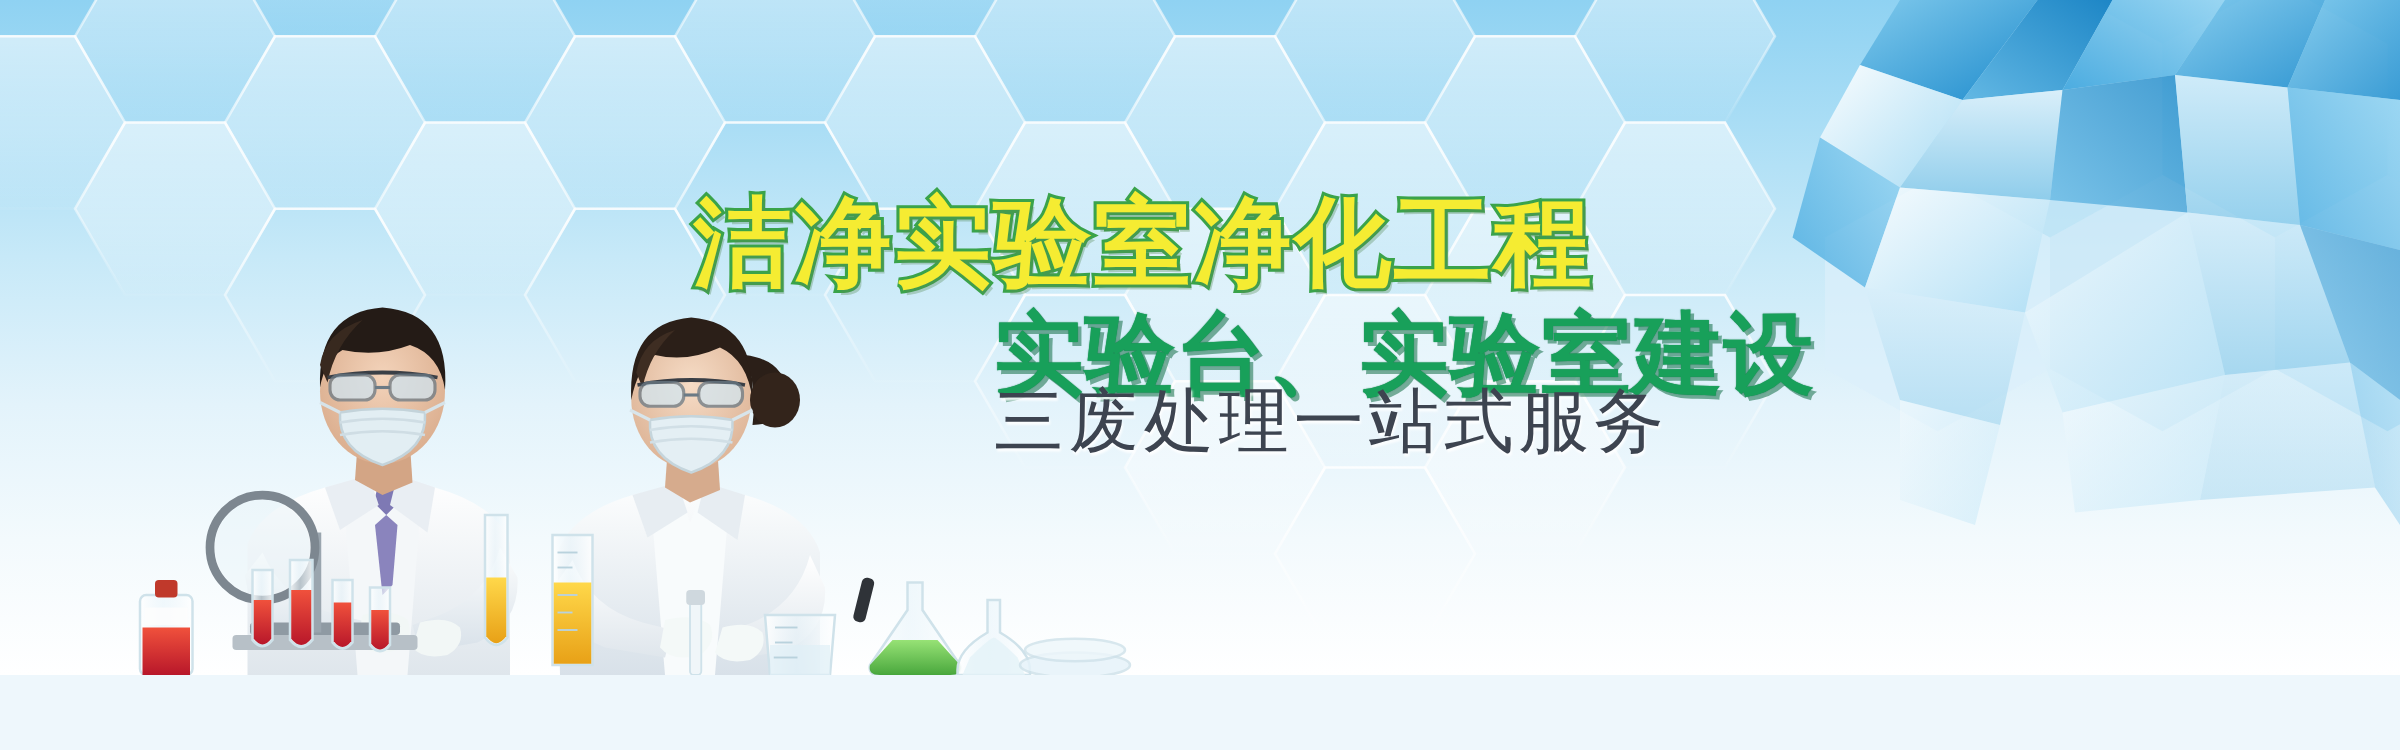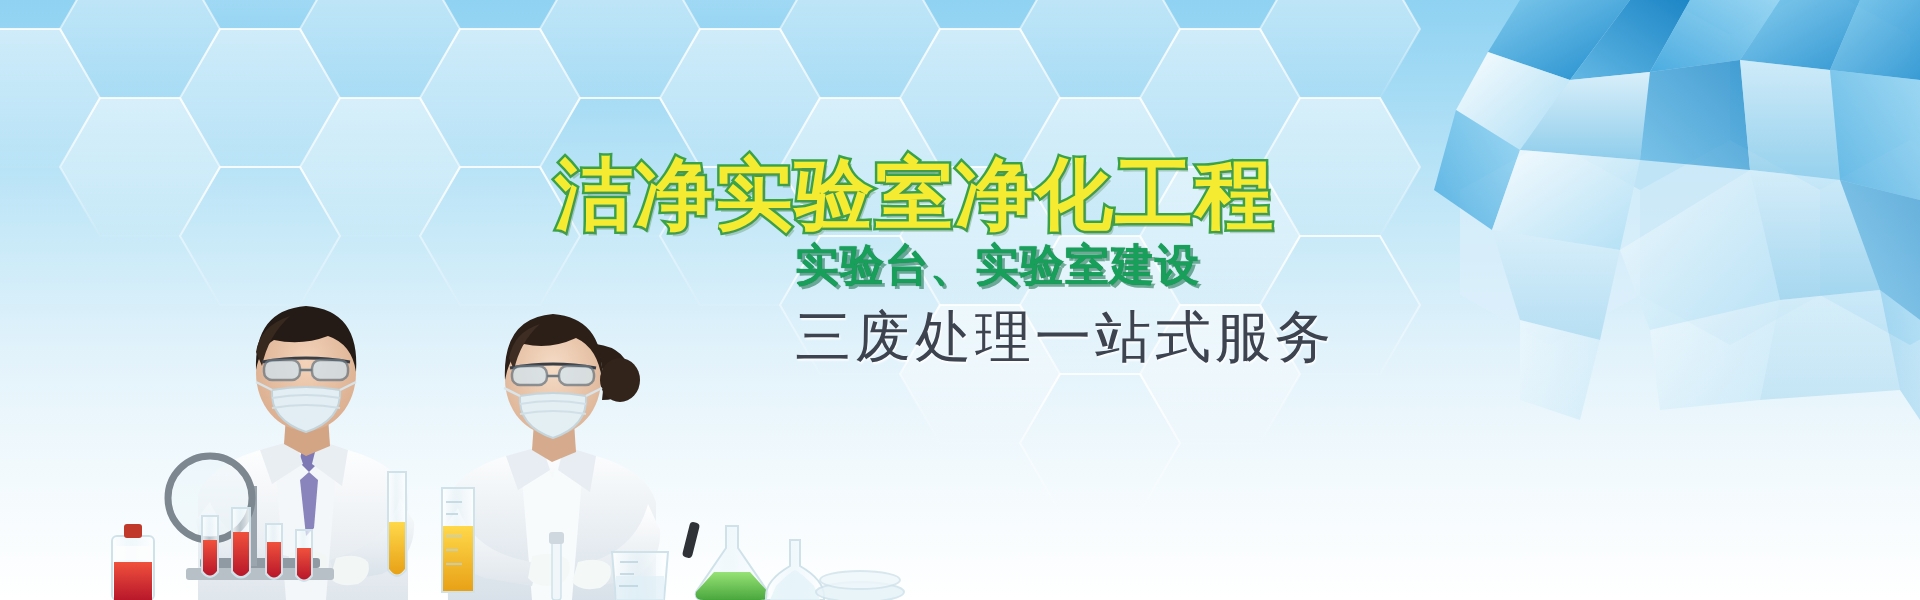--- a/index.html
+++ b/index.html
@@ -2,21 +2,21 @@
 <html><head>
 <meta charset="utf-8">
 <style>
   html,body{margin:0;padding:0;}
   body{
     width:1920px;height:600px;overflow:hidden;
     font-family:"Liberation Sans","DejaVu Sans",sans-serif;
     background:#eef7fc;
   }
   #banner{
-    position:relative;width:1920px;height:600px;overflow:hidden;
+    position:relative;width:1920px;height:540px;overflow:hidden;
     background:linear-gradient(to bottom,#8fd2f2 0%,#a9ddf5 18%,#c7e9f8 38%,#e3f3fb 60%,#f3fafd 80%,#ffffff 100%);
   }
   
   .hexlayer{position:absolute;inset:0;pointer-events:none;}
   
   .crystals{position:absolute;right:0;top:0;width:700px;height:600px;pointer-events:none;}
   
   .headline{
     position:absolute;left:0;top:0;width:1920px;height:600px;
     pointer-events:none;
@@ -26,21 +26,21 @@
     font-size:78px;font-weight:bold;letter-spacing:2px;
     font-family:"DejaVu Sans","Liberation Sans",sans-serif;
     color:#f5ec32;
     -webkit-text-stroke:5px #3aa34a;
     paint-order:stroke fill;
     text-shadow:3px 4px 0 rgba(90,140,90,.35);
     white-space:nowrap;
   }
   .t2{
     position:absolute;left:795px;top:236px;
-    font-size:44px;font-weight:bold;letter-spacing:1px;
+    font-size:72px;font-weight:bold;letter-spacing:1px;
     font-family:Liberation Serif, serif;
     color:#18a05a;
     text-shadow:3px 3px 0 rgba(18,110,70,.55), 0 0 1px #0d7a45;
     white-space:nowrap;
   }
   .t3{
     position:absolute;left:795px;top:300px;
     font-size:56px;font-weight:400;letter-spacing:4px;
     font-family:"DejaVu Sans","Liberation Sans",sans-serif;
     color:#3d4450;

